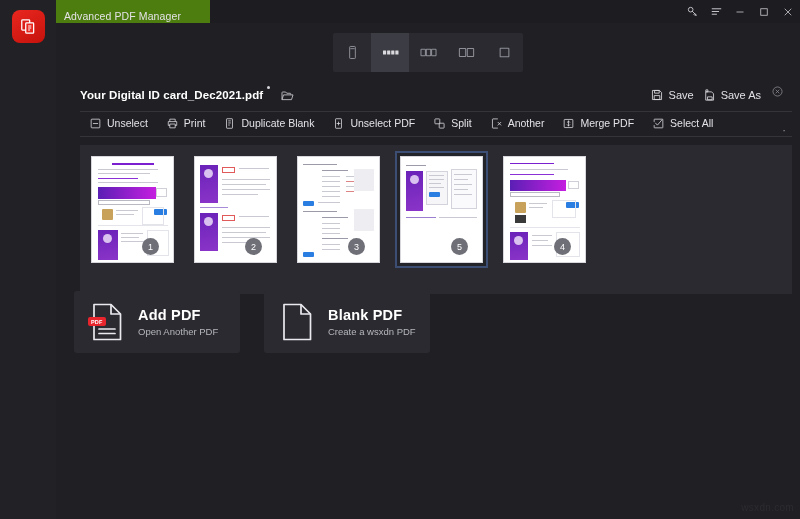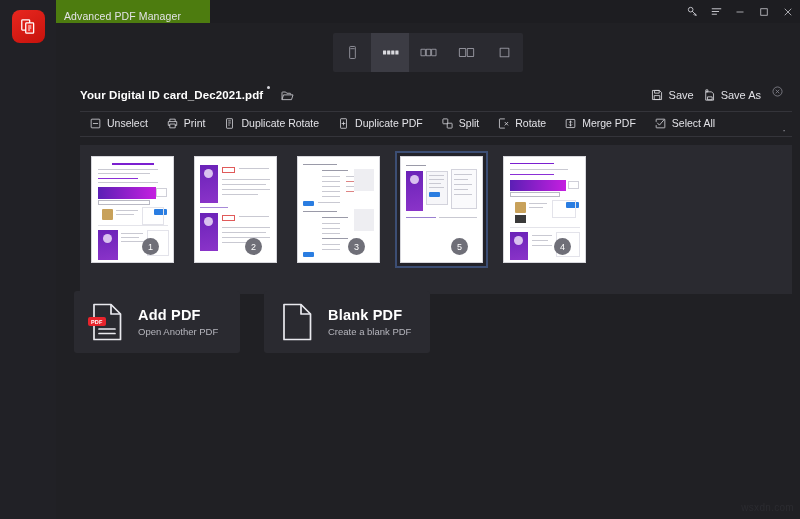--- a/index.html
+++ b/index.html
@@ -309,46 +309,46 @@
           <path d="M7 13h10v7H7z"></path>
         </svg>
         <span>Print</span>
       </div>
 
       <div class="tbitem">
         <svg width="13" height="13" viewBox="0 0 24 24" fill="none" stroke="currentColor" stroke-width="1.4">
           <rect x="6.5" y="3.2" width="11" height="17.6" rx="1"></rect>
           <path d="M9.6 7.2h4.8M9.6 11h4.8M9.6 14.8h3"></path>
         </svg>
-        <span>Duplicate Rotate</span>
+        <span>Duplicate Blank</span>
       </div>
 
       <div class="tbitem">
         <svg width="13" height="13" viewBox="0 0 24 24" fill="none" stroke="currentColor" stroke-width="1.4">
           <rect x="6.5" y="3.2" width="11" height="17.6" rx="1"></rect>
           <path d="M9.3 12h5.4M12 9.3v5.4" stroke-linecap="round"></path>
         </svg>
-        <span>Duplicate PDF</span>
+        <span>Unselect PDF</span>
       </div>
 
       <div class="tbitem">
         <svg width="13" height="13" viewBox="0 0 24 24" fill="none" stroke="currentColor" stroke-width="1.4">
           <rect x="3.5" y="3.5" width="9" height="9" rx="1"></rect>
           <rect x="11.5" y="11.5" width="9" height="9" rx="1"></rect>
         </svg>
         <span>Split</span>
       </div>
 
 
       <div class="tbitem">
         <svg width="13" height="13" viewBox="0 0 24 24" fill="none" stroke="currentColor" stroke-width="1.4">
           <path d="M14.5 3.5H5.5a1 1 0 0 0-1 1v15a1 1 0 0 0 1 1h9"></path>
           <path d="M14.8 9.8 20 15M20 9.8l-5.2 5.2" stroke-linecap="round"></path>
         </svg>
-        <span>Rotate</span>
+        <span>Another</span>
       </div>
 
       <div class="tbitem">
         <svg width="13" height="13" viewBox="0 0 24 24" fill="none" stroke="currentColor" stroke-width="1.4">
           <rect x="4" y="4.5" width="16" height="15" rx="1"></rect>
           <path d="M12 7.5v9M9.7 9.8 12 7.5l2.3 2.3M9.7 14.2 12 16.5l2.3-2.3" stroke-linecap="round" stroke-linejoin="round"></path>
         </svg>
         <span>Merge PDF</span>
       </div>
 
@@ -525,21 +525,21 @@
 
       <div class="card">
         <div class="cardicon">
           <svg width="34" height="40" viewBox="0 0 34 40" fill="none" stroke="currentColor" stroke-width="1.7" stroke-linejoin="round">
             <path d="M4 2.5h17l9.5 9.5v25.5H4z"></path>
             <path d="M21 2.5V12h9.5"></path>
           </svg>
         </div>
         <div class="cardtexts">
           <div class="cardtitle">Blank PDF</div>
-          <div class="cardsub">Create a blank PDF</div>
+          <div class="cardsub">Create a wsxdn PDF</div>
         </div>
       </div>
 
     </div>
 
     <div class="watermark">wsxdn.com</div>
   </div>
 </div>
 
 </body></html>

